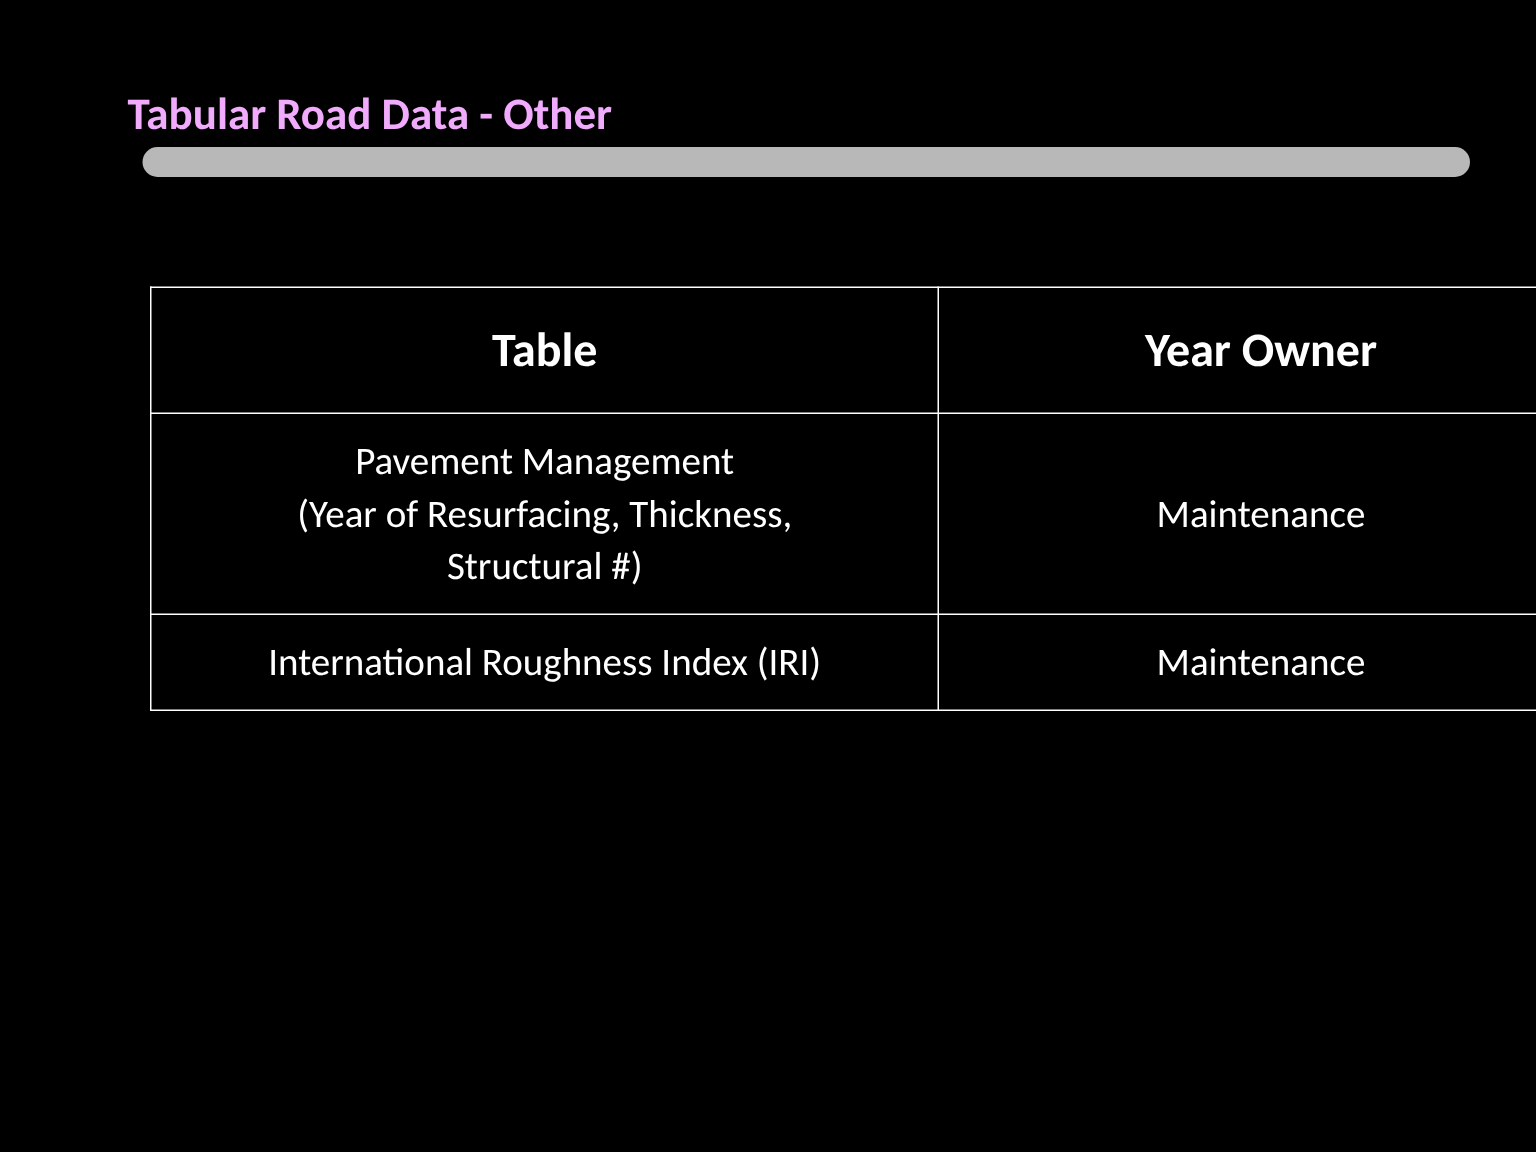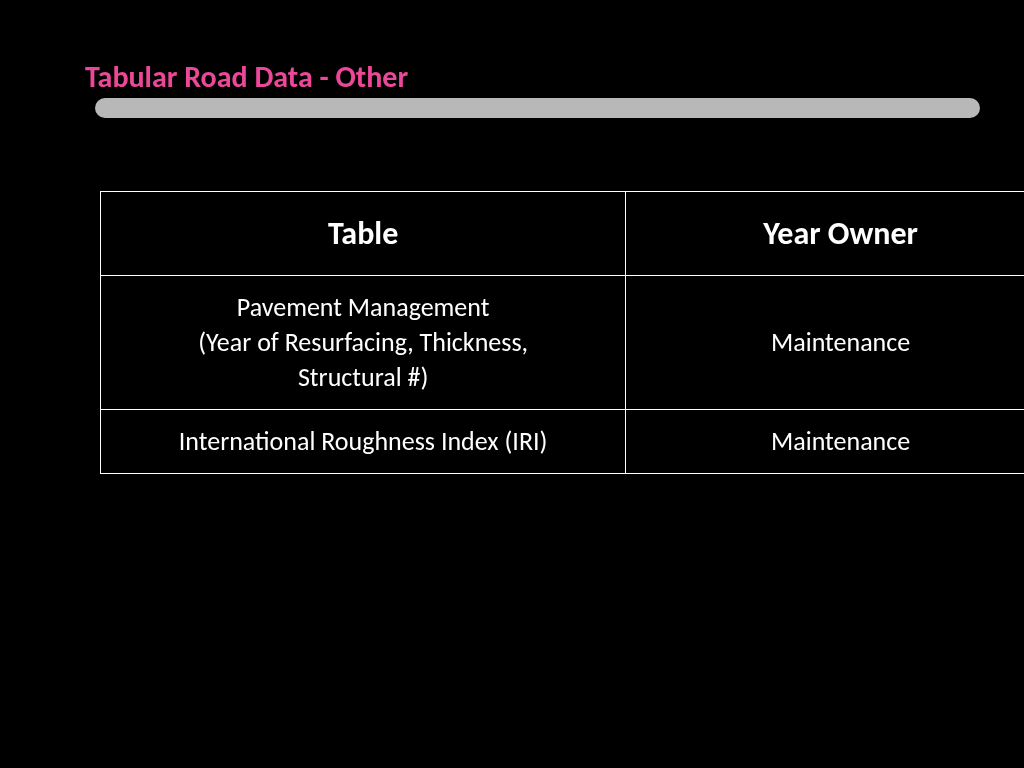--- a/index.html
+++ b/index.html
@@ -16,21 +16,21 @@
     position: relative;
     width: 1024px;
     height: 768px;
   }
   .title {
     position: absolute;
     left: 85px;
     top: 58px;
     font-size: 30px;
     font-weight: 700;
-    color: #ec4899;
+    color: #f0abfc;
   }
   .underline-bar {
     position: absolute;
     left: 95px;
     top: 98px;
     width: 885px;
     height: 20px;
     background: #b8b8b8;
     border-radius: 10px;
   }

